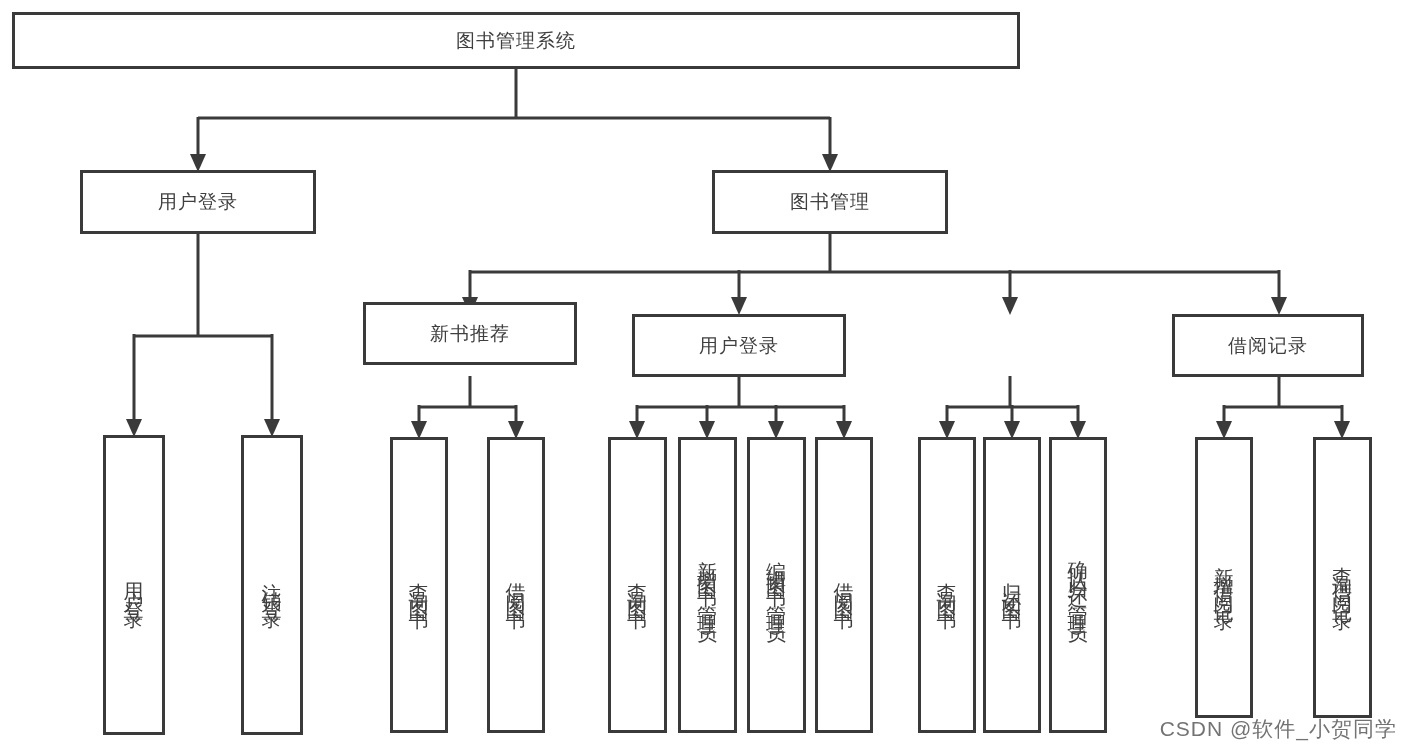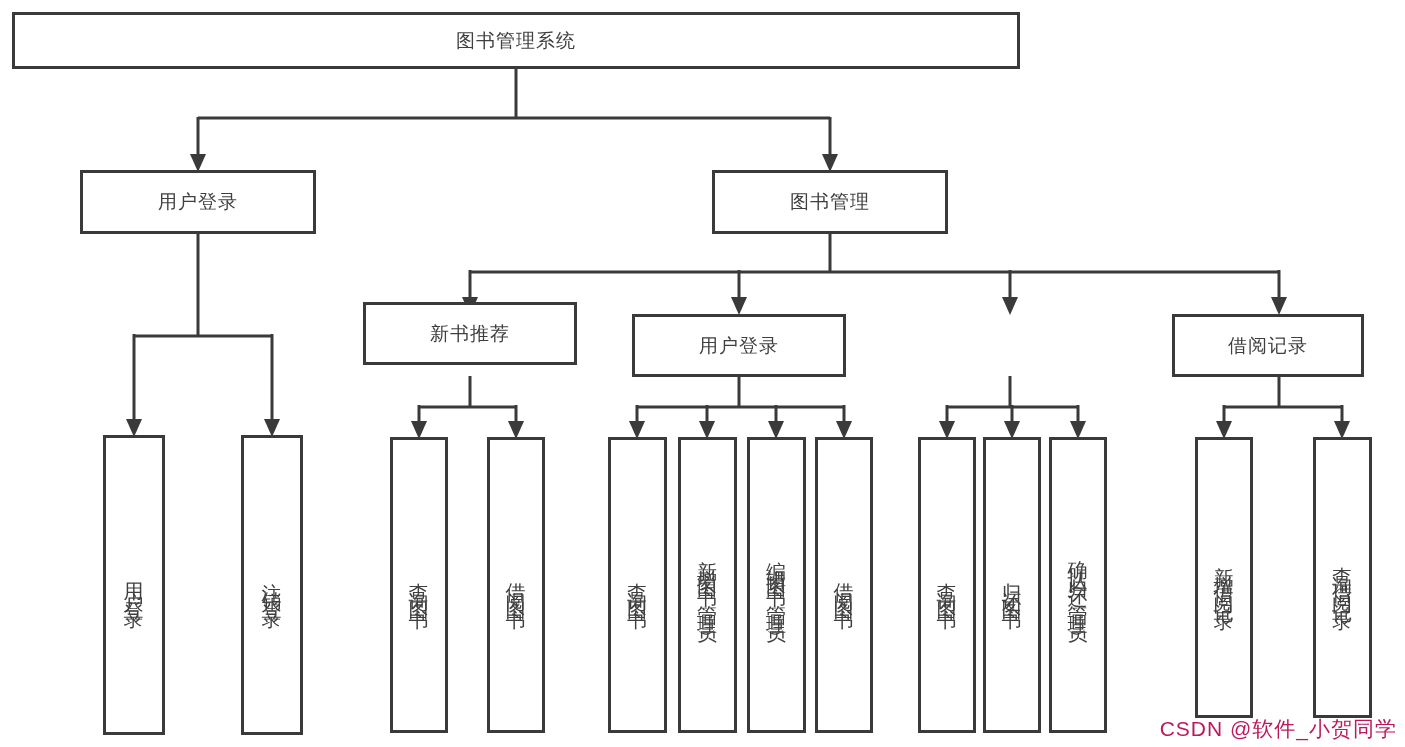--- a/index.html
+++ b/index.html
@@ -44,21 +44,21 @@
     font-size: 20px;
     letter-spacing: 9px;
     line-height: 1;
     white-space: nowrap;
   }
   .watermark {
     position: absolute;
     right: 8px;
     bottom: 4px;
     font-size: 21px;
-    color: #be185d;
+    color: #737373;
     letter-spacing: 1px;
     white-space: nowrap;
   }
 </style>
 </head>
 <body>
 
 <div id="stage">
 
   <svg id="connectors" viewBox="0 0 1405 747" xmlns="http://www.w3.org/2000/svg">

